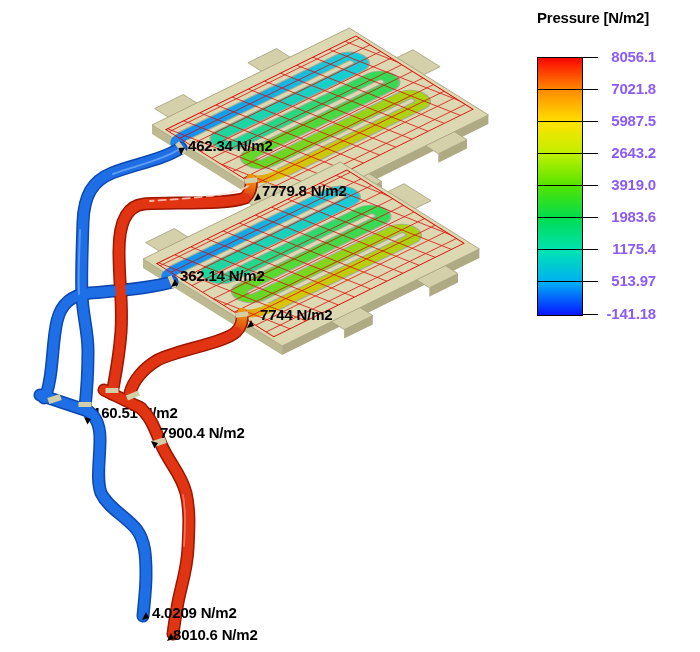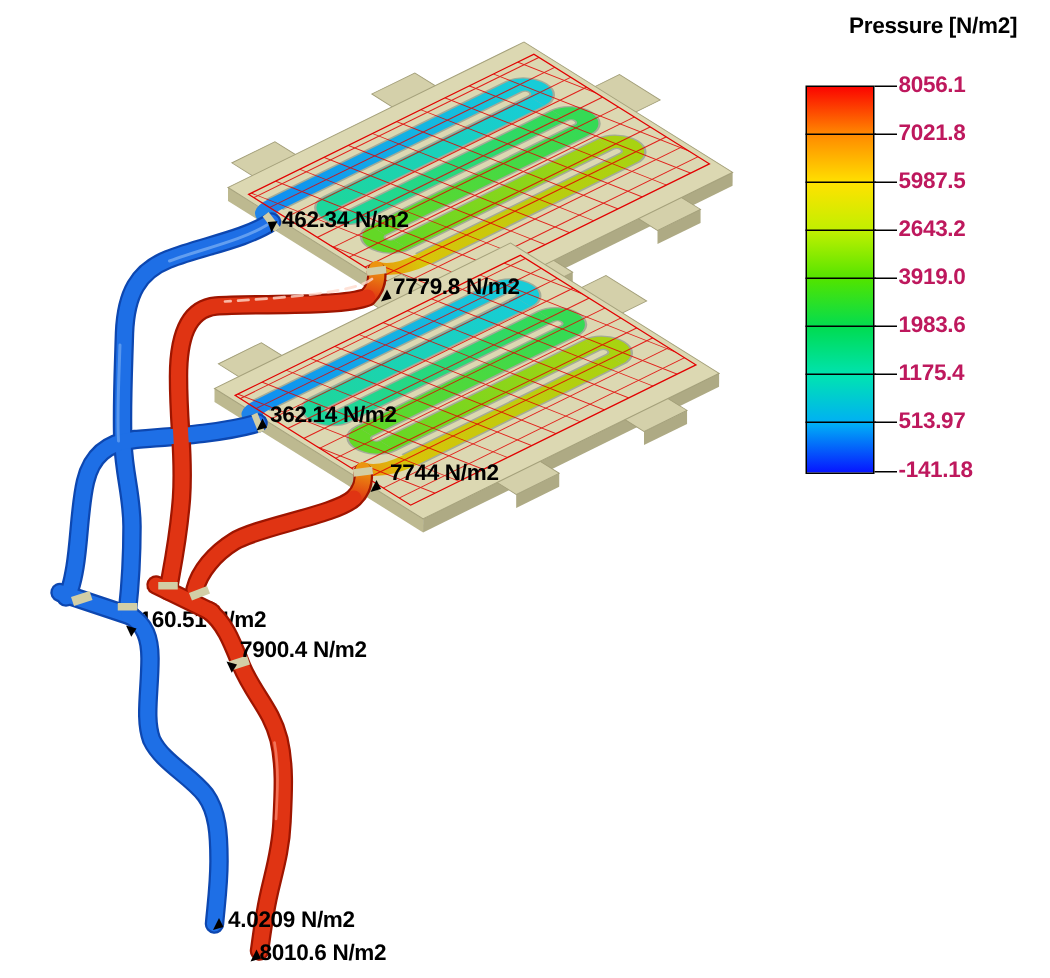--- a/index.html
+++ b/index.html
@@ -2,30 +2,30 @@
 <html><head>
 <meta charset="utf-8">
 <style>
   html,body{margin:0;padding:0;background:#fff;}
   #stage{position:relative;width:700px;height:652px;background:#ffffff;overflow:hidden;
          font-family:"Liberation Sans",sans-serif;}
   #scene{position:absolute;left:0;top:0;}
   .co{font-weight:bold;font-size:15px;letter-spacing:-0.2px;fill:#000;}
   
   .legend-title{position:absolute;left:537px;top:9px;font-weight:bold;font-size:15px;
-                letter-spacing:-0.2px;color:#000;white-space:nowrap;margin-left:29px;}
+                letter-spacing:-0.2px;color:#000;white-space:nowrap;}
   .legend-bar{position:absolute;left:537px;top:57px;width:44px;height:257px;
               border:1.6px solid #000;
               background:linear-gradient(to bottom,
                 #fb0500 0%, #ff8b00 12.5%, #ffe200 25%, #bff000 37.5%, #50e400 50%,
                 #00dc52 62.5%, #00e3b2 75%, #00aef6 87.5%, #0715ff 100%);}
   .legend-sep{position:absolute;left:537px;width:47px;height:0;border-top:1.4px solid #000;}
   .legend-tick{position:absolute;left:583px;width:15px;height:0;border-top:1.6px solid #000;}
-  .legend-label{position:absolute;left:599px;width:72px;font-weight:bold;
-                font-size:15px;letter-spacing:-0.2px;color:#be185d;white-space:nowrap;}
+  .legend-label{position:absolute;left:584px;width:72px;text-align:right;font-weight:bold;
+                font-size:15px;letter-spacing:-0.2px;color:#8b5cf6;white-space:nowrap;}
 </style>
 </head>
 <body>
 
 <div id="stage">
 
 <svg id="scene" width="700" height="652" viewBox="0 0 700 652">
   <defs>
 
     <linearGradient id="g1" gradientUnits="userSpaceOnUse" x1="8" y1="0" x2="186" y2="0">

